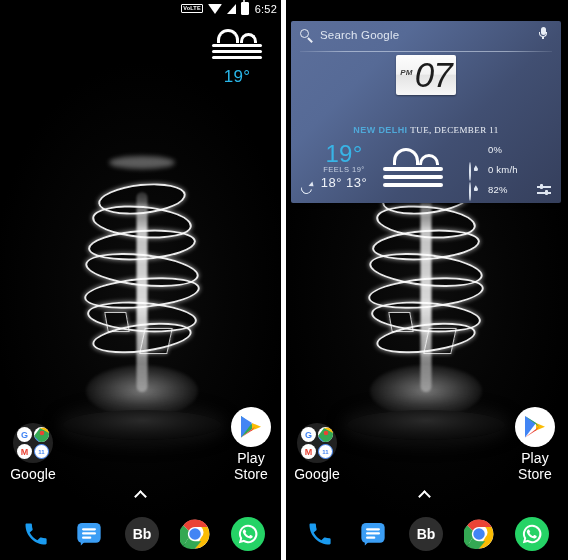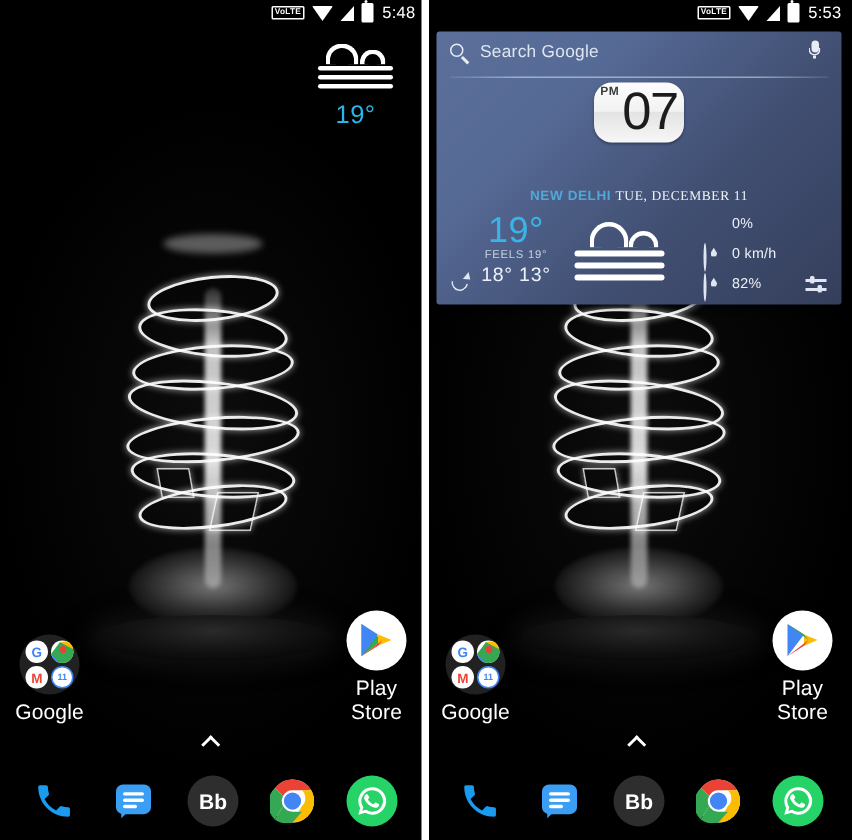--- a/index.html
+++ b/index.html
@@ -63,22 +63,22 @@
   .search-ph{position:absolute;left:29px;top:8px;color:#dfe6f1;font-size:11.5px;letter-spacing:.2px;}
   .mic{position:absolute;right:14px;top:6px;width:8px;height:12px;}
   .mic-body{position:absolute;left:1.5px;top:0;width:5px;height:8px;background:#e8edf5;border-radius:3px;}
   .mic-arc{position:absolute;left:0;top:5px;width:8px;height:4.5px;border:1.4px solid #e8edf5;border-top:none;border-radius:0 0 5px 5px;box-sizing:border-box;}
   .mic-stem{position:absolute;left:3.4px;top:9.5px;width:1.4px;height:2.5px;background:#e8edf5;}
   .search-underline{position:absolute;left:9px;top:30px;width:252px;height:1px;
         background:linear-gradient(90deg,rgba(220,230,245,.1),rgba(220,230,245,.55) 18%,rgba(220,230,245,.55) 82%,rgba(220,230,245,.1));}
 
   .clockrow{position:absolute;left:0;top:34px;width:270px;display:flex;justify-content:center;align-items:flex-end;}
   .flip{background:linear-gradient(180deg,#fdfdfd 0%,#f2f2f2 48%,#e3e3e3 50%,#f7f7f7 100%);
-        border-radius:12px;box-shadow:0 1px 2px rgba(0,0,0,.4);padding:1px 4px 2px 4px;margin:0 1.5px;
-        display:flex;align-items:flex-start;}
+        border-radius:2px;box-shadow:0 1px 2px rgba(0,0,0,.4);padding:1px 4px 2px 4px;margin:0 1.5px;
+        display:flex;align-items:center;font-style:italic;}
   .ampm{color:#3c3c3c;font-size:8px;font-weight:bold;margin-right:2px;margin-bottom:5px;letter-spacing:.3px;}
   .digits{color:#1c1c1c;font-size:35px;line-height:37px;font-family:"Liberation Sans",sans-serif;letter-spacing:-1px;}
 
   .dateline{position:absolute;left:0;top:104px;width:270px;text-align:center;font-size:9px;letter-spacing:.4px;}
   .city{color:#4fa8d8;font-weight:bold;}
   .dstr{color:#eef2f8;font-family:Liberation Serif, serif;}
 
   .wx-main{position:absolute;left:22px;top:120px;width:150px;display:flex;align-items:center;}
   .wx-temps{width:62px;text-align:center;}
   .big-temp{color:#38b4e6;font-size:24px;line-height:25px;letter-spacing:.3px;}
@@ -156,21 +156,21 @@
       <span class="sb-item volte">VoLTE</span>
       <span class="sb-item">
           <i class="wifi"></i>
         </span>
       <span class="sb-item">
           <i class="sig"></i>
         </span>
       <span class="sb-item">
           <i class="batt"></i>
         </span>
-      <span class="sb-time">5:48</span>
+      <span class="sb-time">6:52</span>
     </div>
 
     <div class="mini-weather">
       <div class="fog-icon">
         <div class="fog-cloud"></div>
         <div class="fog-line" style="top:20px;"></div>
         <div class="fog-line" style="top:26px;"></div>
         <div class="fog-line" style="top:32px;"></div>
       </div>
       <div class="mini-temp">19°</div>
@@ -258,33 +258,20 @@
         <div class="ring" style="top:104px;width:110px;height:28px;--rot:6deg;"></div>
         <div class="ring" style="top:128px;width:112px;height:26px;--rot:-5deg;"></div>
         <div class="ring" style="top:152px;width:106px;height:26px;--rot:4deg;"></div>
         <div class="ring" style="top:174px;width:96px;height:24px;--rot:-7deg;"></div>
         <div class="frag" style="left:82px;top:178px;width:26px;height:24px;transform:skewX(-12deg);"></div>
         <div class="frag" style="left:46px;top:162px;width:20px;height:18px;transform:skewX(10deg);"></div>
         <div class="base"></div>
       </div>
     </div>
 
-    <div class="statusbar">
-      <span class="sb-item volte">VoLTE</span>
-      <span class="sb-item">
-          <i class="wifi"></i>
-        </span>
-      <span class="sb-item">
-          <i class="sig"></i>
-        </span>
-      <span class="sb-item">
-          <i class="batt"></i>
-        </span>
-      <span class="sb-time">5:53</span>
-    </div>
 
     <div class="bigwidget">
 
       <div class="searchbar">
         <span class="search-ico"></span>
         <span class="search-ph">Search Google</span>
         <span class="mic">
           <i class="mic-body"></i>
             <i class="mic-arc"></i>
             <i class="mic-stem"></i>

